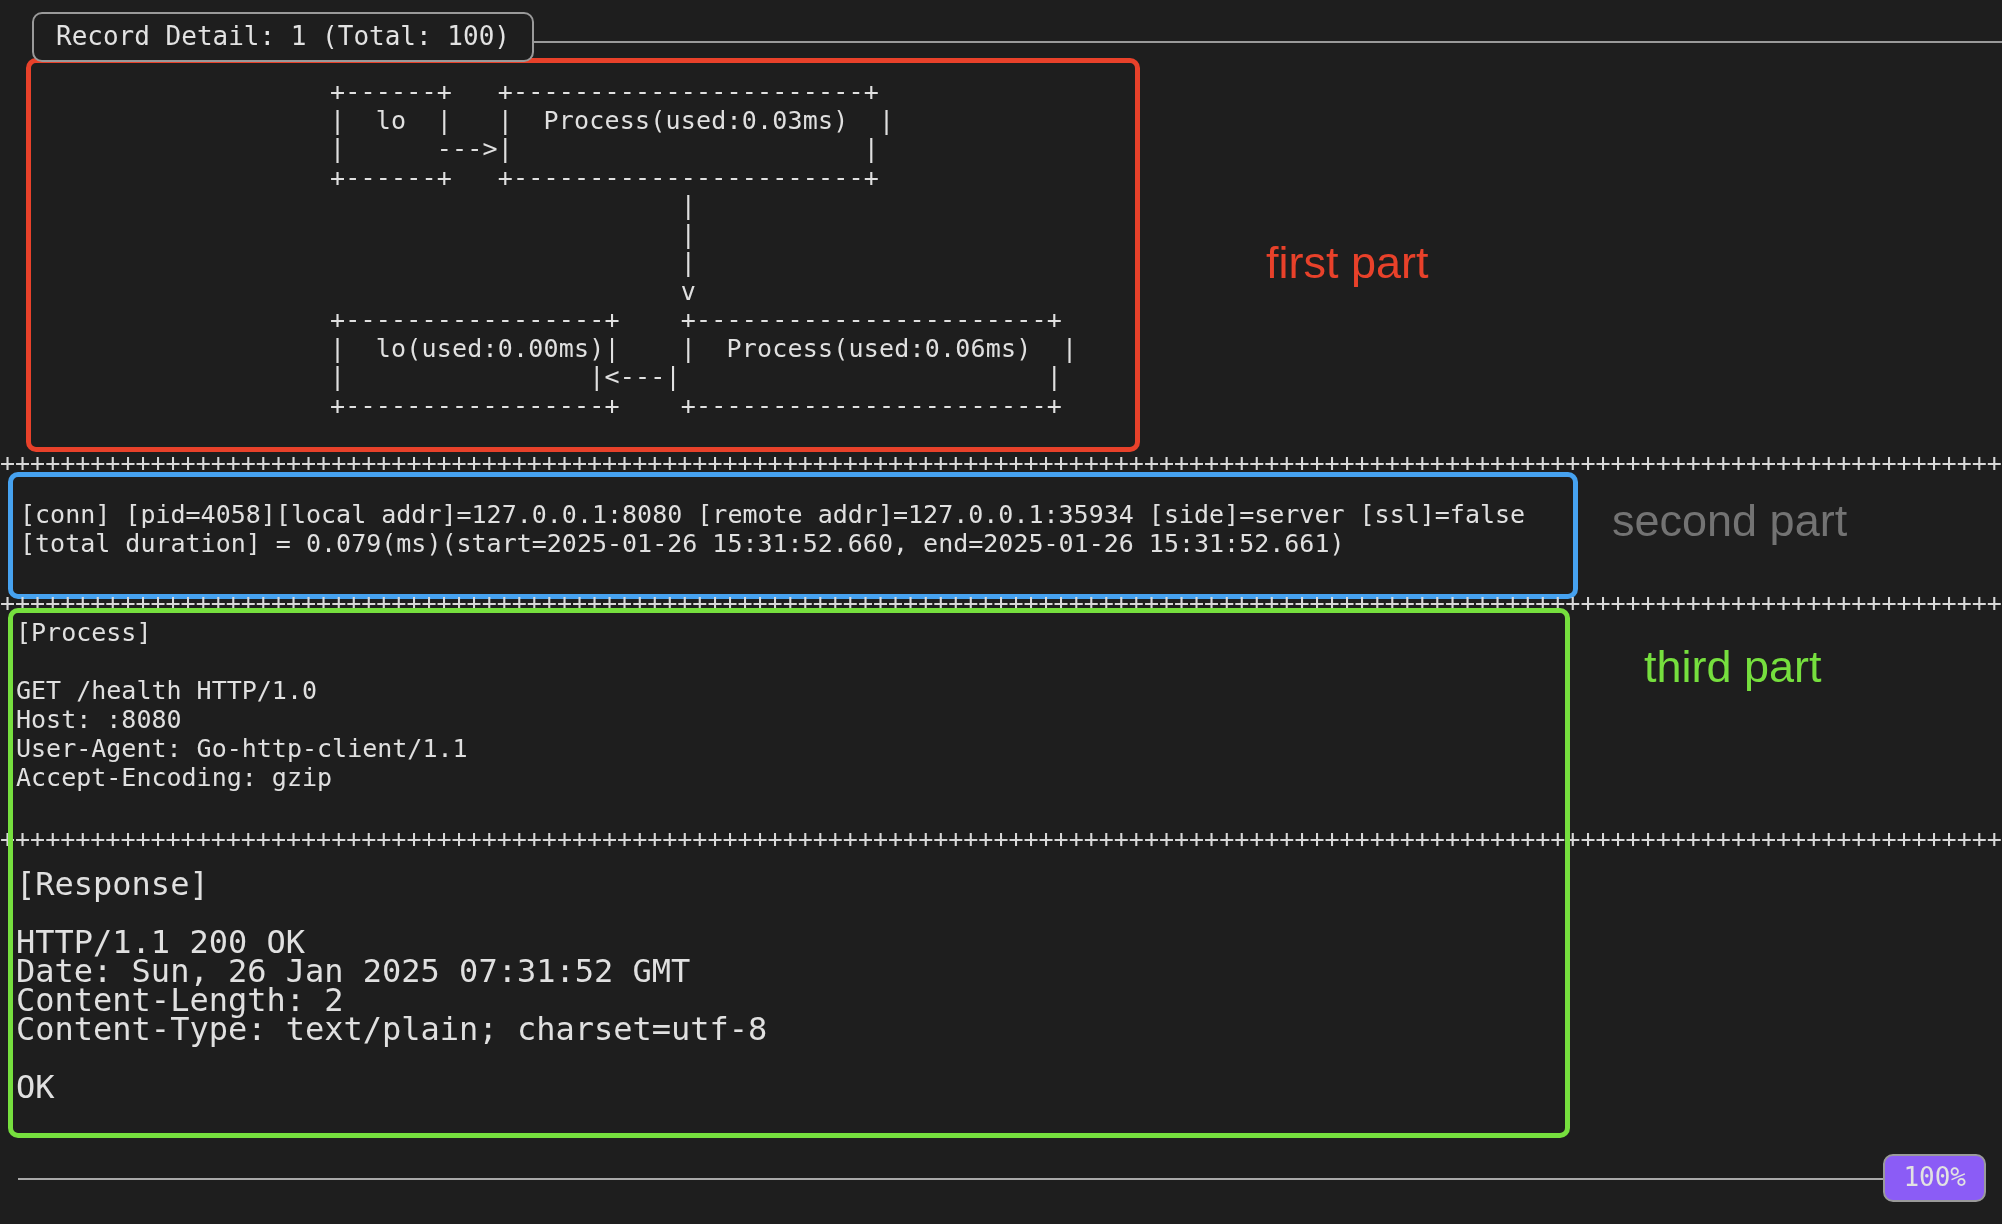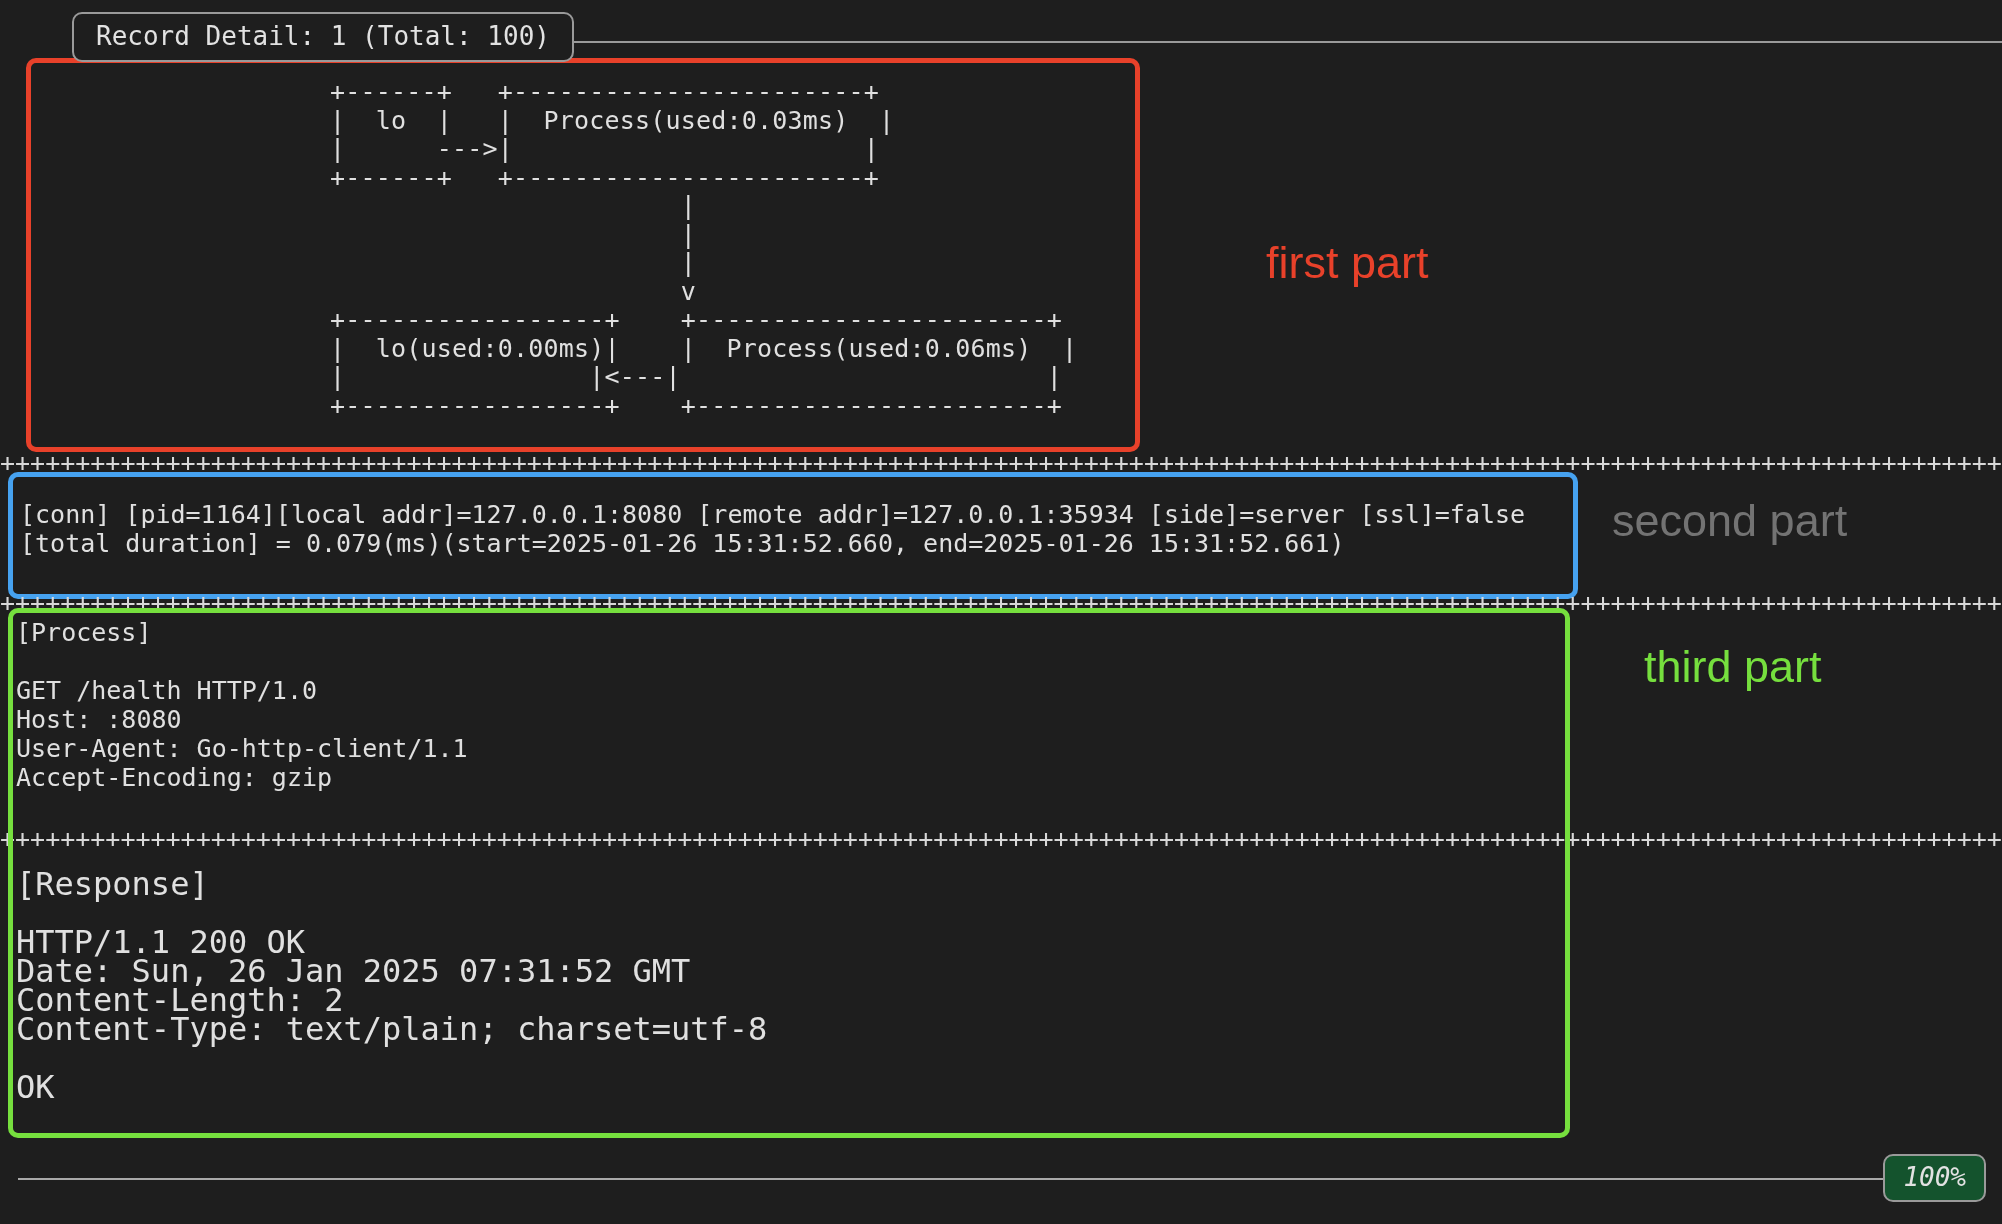--- a/index.html
+++ b/index.html
@@ -24,21 +24,20 @@
     border: 2px solid #9a9a9a;
     border-radius: 10px;
     padding: 9px 22px 11px 22px;
     font-size: 26px;
     line-height: 1;
     letter-spacing: 0px;
     color: #e2e2e2;
     background: #1e1e1e;
     z-index: 5;
     white-space: pre;
-    margin-left: 40px;
   }
   .title-lead {
     position: absolute;
     left: 470px;
     top: 41px;
     width: 1532px;
     height: 2px;
     background: #9a9a9a;
     z-index: 1;
   }
@@ -131,27 +130,26 @@
     width: 1960px;
     height: 2px;
     background: #a9a9a9;
   }
   #zoom-badge {
     position: absolute;
     right: 16px;
     top: 1154px;
     border: 2px solid #9a9a9a;
     border-radius: 10px;
-    background: #14532d;
+    background: #8b5cf6;
     padding: 8px 18px 10px 18px;
     font-size: 26px;
     line-height: 1;
     color: #e2e2e2;
     white-space: pre;
-    font-style: italic;
   }
 </style>
 </head>
 <body>
 
 <div class="title-lead"></div>
 <div class="title-chip">Record Detail: 1 (Total: 100)</div>
 
 <div class="mono" id="ascii-diagram">+------+   +-----------------------+
 |  lo  |   |  Process(used:0.03ms)  |
@@ -163,21 +161,21 @@
                        v
 +-----------------+    +-----------------------+
 |  lo(used:0.00ms)|    |  Process(used:0.06ms)  |
 |                |&lt;---|                        |
 +-----------------+    +-----------------------+</div>
 <div class="hl" id="hl-first"></div>
 <div class="annot" id="annot-first">first part</div>
 
 <div class="plus-rule" id="sep-1" style="top:452px;">++++++++++++++++++++++++++++++++++++++++++++++++++++++++++++++++++++++++++++++++++++++++++++++++++++++++++++++++++++++++++++++++++++++++++++++++++++++++++++++++++++++++++++++++++++++++++++++++++++++++++++++++++++++++++++++++++++++++++++++++++++++++++++++++++++</div>
 
-<div class="mono" id="conn-block"><span>[conn] [pid=1164][local addr]=127.0.0.1:8080 [remote addr]=127.0.0.1:35934 [side]=server [ssl]=false</span>
+<div class="mono" id="conn-block"><span>[conn] [pid=4058][local addr]=127.0.0.1:8080 [remote addr]=127.0.0.1:35934 [side]=server [ssl]=false</span>
 <span>[total duration] = 0.079(ms)(start=2025-01-26 15:31:52.660, end=2025-01-26 15:31:52.661)</span></div>
 <div class="hl" id="hl-second"></div>
 <div class="annot" id="annot-second">second part</div>
 
 <div class="plus-rule" id="sep-2" style="top:592px;">++++++++++++++++++++++++++++++++++++++++++++++++++++++++++++++++++++++++++++++++++++++++++++++++++++++++++++++++++++++++++++++++++++++++++++++++++++++++++++++++++++++++++++++++++++++++++++++++++++++++++++++++++++++++++++++++++++++++++++++++++++++++++++++++++++</div>
 
 <div class="mono" id="request-block"><span>[Process]</span>
 
 <span>GET /health HTTP/1.0
 Host: :8080

